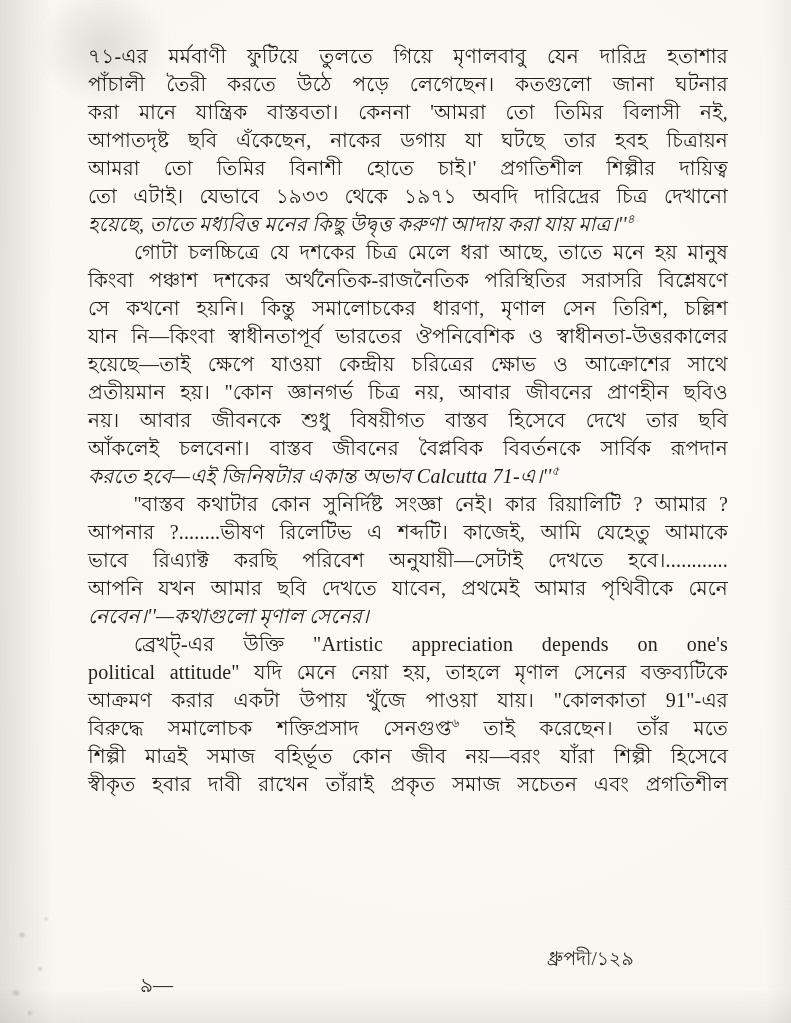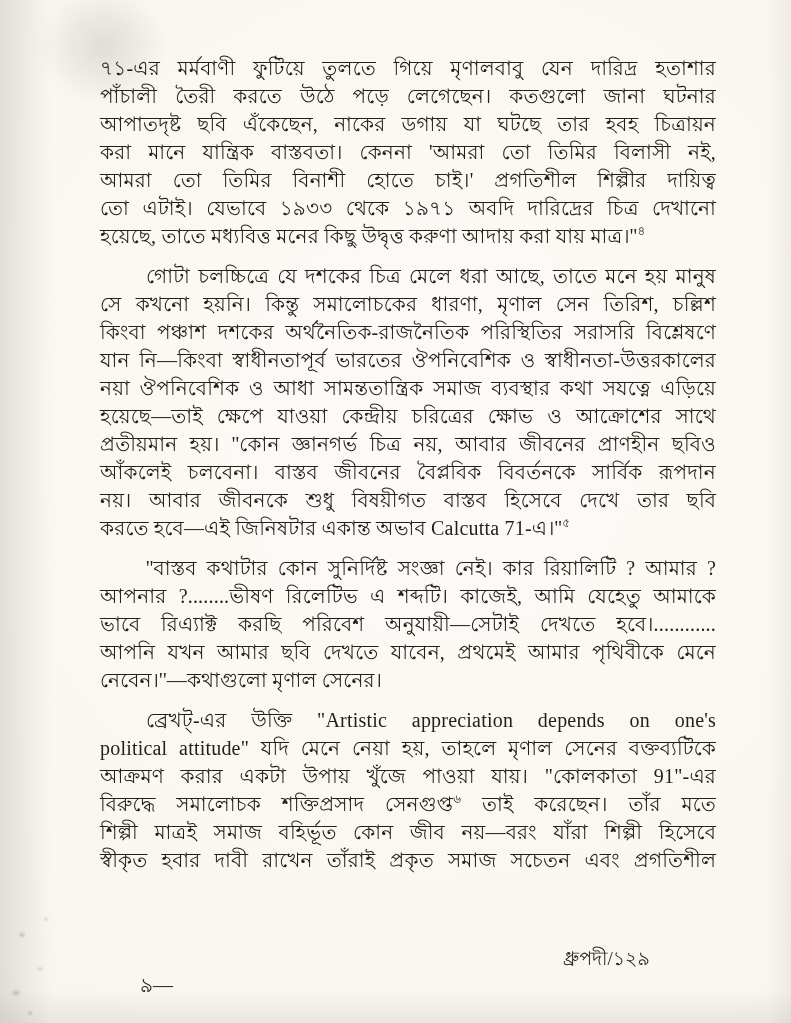--- a/index.html
+++ b/index.html
@@ -29,34 +29,35 @@
       radial-gradient(5px 4px at 38px 64px, rgba(110,104,92,0.25), transparent 70%),
       radial-gradient(8px 6px at 14px 88px, rgba(110,104,92,0.28), transparent 70%),
       radial-gradient(4px 4px at 44px 14px, rgba(110,104,92,0.22), transparent 70%),
       radial-gradient(5px 5px at 28px 108px, rgba(110,104,92,0.26), transparent 70%);
     filter:blur(0.5px);}
   
   .text-block{
     position:absolute;left:88px;top:42px;width:640px;
     font-size:20px;line-height:28px;letter-spacing:0.2px;
   }
-  .para{margin:12px;}
+  .para{margin:0;}
   .line{
     text-align:justify;
     -moz-text-align-last:justify;
     text-align-last:justify;
   }
   .line.last{
     -moz-text-align-last:left;
     text-align-last:left;
+    font-style:italic;
   }
   .line.indent{text-indent:46px;}
   sup{font-size:12px;line-height:0;vertical-align:super;letter-spacing:0;}
   .page-ref{
-    position:absolute;top:944px;left:563px;width:170px;
+    position:absolute;top:944px;left:547px;width:170px;
     font-size:19px;color:#2a2620;
     -moz-text-align-last:left;text-align-last:left;text-align:left;
   }
   .sig-mark{
     position:absolute;top:970px;left:140px;
     font-size:20px;color:#2a2620;
   }
 </style>
 </head>
 <body>
@@ -67,37 +68,36 @@
   <div class="edge-right"></div>
   <div class="edge-bottom"></div>
   <div class="smudge-top-left"></div>
   <div class="speckles-bottom-left"></div>
 
   <div class="text-block">
 
     <div class="para">
       <div class="line">৭১-এর মর্মবাণী ফুটিয়ে তুলতে গিয়ে মৃণালবাবু যেন দারিদ্র হতাশার</div>
       <div class="line">পাঁচালী তৈরী করতে উঠে পড়ে লেগেছেন। কতগুলো জানা ঘটনার</div>
+      <div class="line">করা মানে যান্ত্রিক বাস্তবতা। কেননা 'আমরা তো তিমির বিলাসী নই,</div>
       <div class="line">আপাতদৃষ্ট ছবি এঁকেছেন, নাকের ডগায় যা ঘটছে তার হবহ চিত্রায়ন</div>
-      <div class="line">করা মানে যান্ত্রিক বাস্তবতা। কেননা 'আমরা তো তিমির বিলাসী নই,</div>
       <div class="line">আমরা তো তিমির বিনাশী হোতে চাই।' প্রগতিশীল শিল্পীর দায়িত্ব</div>
       <div class="line">তো এটাই। যেভাবে ১৯৩৩ থেকে ১৯৭১ অবদি দারিদ্রের চিত্র দেখানো</div>
       <div class="line last"><span>হয়েছে, তাতে মধ্যবিত্ত মনের কিছু উদ্বৃত্ত করুণা আদায় করা যায় মাত্র।''</span><sup>৪</sup></div>
     </div>
 
     <div class="para">
       <div class="line indent">গোটা চলচ্চিত্রে যে দশকের চিত্র মেলে ধরা আছে, তাতে মনে হয় মানুষ</div>
+      <div class="line">কিংবা পঞ্চাশ দশকের অর্থনৈতিক-রাজনৈতিক পরিস্থিতির সরাসরি বিশ্লেষণে</div>
       <div class="line">সে কখনো হয়নি। কিন্তু সমালোচকের ধারণা, মৃণাল সেন তিরিশ, চল্লিশ</div>
-      <div class="line">কিংবা পঞ্চাশ দশকের অর্থনৈতিক-রাজনৈতিক পরিস্থিতির সরাসরি বিশ্লেষণে</div>
       <div class="line">যান নি—কিংবা স্বাধীনতাপূর্ব ভারতের ঔপনিবেশিক ও স্বাধীনতা-উত্তরকালের</div>
-      <div class="line">নয়া ঔপনিবেশিক ও আধা সামন্ততান্ত্রিক সমাজ ব্যবস্থার কথা সযত্নে এড়িয়ে</div>
       <div class="line">হয়েছে—তাই ক্ষেপে যাওয়া কেন্দ্রীয় চরিত্রের ক্ষোভ ও আক্রোশের সাথে</div>
       <div class="line">প্রতীয়মান হয়। ''কোন জ্ঞানগর্ভ চিত্র নয়, আবার জীবনের প্রাণহীন ছবিও</div>
+      <div class="line">নয়। আবার জীবনকে শুধু বিষয়ীগত বাস্তব হিসেবে দেখে তার ছবি</div>
       <div class="line">আঁকলেই চলবেনা। বাস্তব জীবনের বৈপ্লবিক বিবর্তনকে সার্বিক রূপদান</div>
-      <div class="line">নয়। আবার জীবনকে শুধু বিষয়ীগত বাস্তব হিসেবে দেখে তার ছবি</div>
       <div class="line last"><span>করতে হবে—এই জিনিষটার একান্ত অভাব Calcutta 71-এ।''</span><sup>৫</sup></div>
     </div>
 
     <div class="para">
       <div class="line indent">''বাস্তব কথাটার কোন সুনির্দিষ্ট সংজ্ঞা নেই। কার রিয়ালিটি ? আমার ?</div>
       <div class="line">আপনার ?........ভীষণ রিলেটিভ এ শব্দটি। কাজেই, আমি যেহেতু আমাকে</div>
       <div class="line">ভাবে রিএ্যাক্ট করছি পরিবেশ অনুযায়ী—সেটাই দেখতে হবে।............</div>
       <div class="line">আপনি যখন আমার ছবি দেখতে যাবেন, প্রথমেই আমার পৃথিবীকে মেনে</div>
       <div class="line last">নেবেন।''—কথাগুলো মৃণাল সেনের।</div>
     </div>

